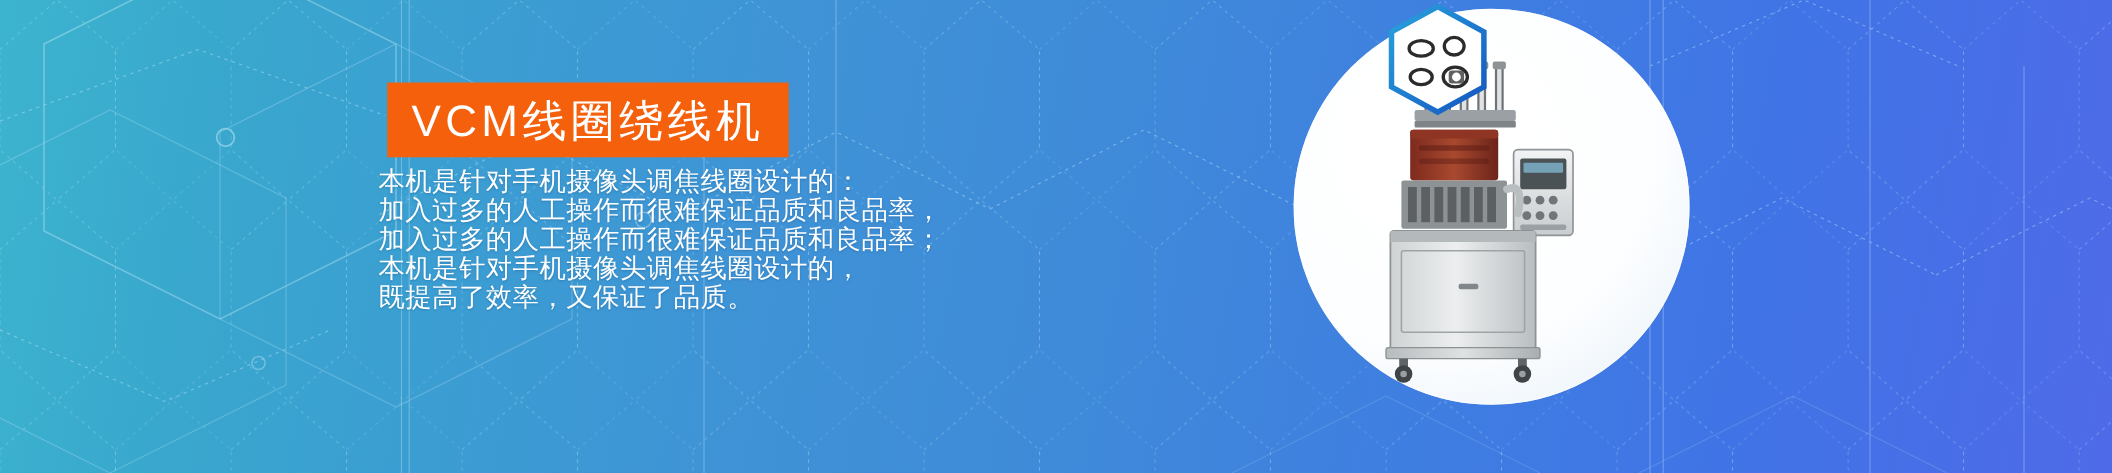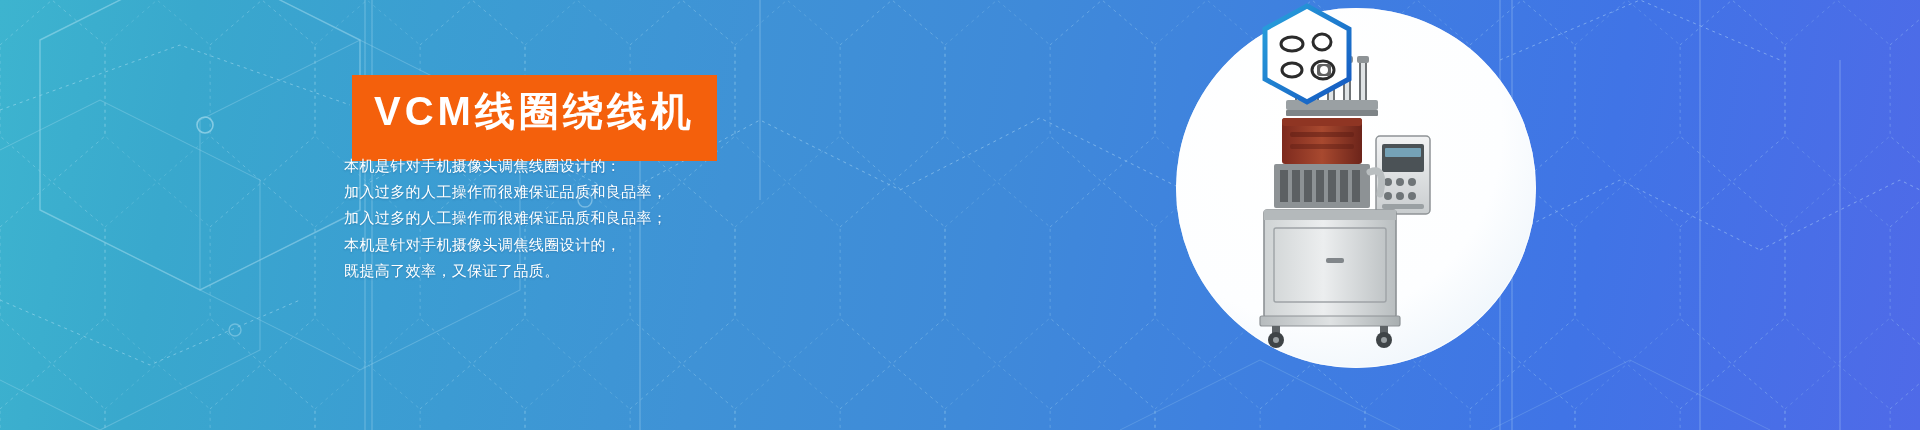--- a/index.html
+++ b/index.html
@@ -19,28 +19,28 @@
   
   .content{position:absolute;left:0;top:0;width:1060px;height:430px;}
   .title-wrap{position:absolute;left:352px;top:75px;}
   .title{
     display:inline-block;
     background:#f4600c;
     color:#ffffff;
     font-size:40px;
     line-height:1;
     letter-spacing:4px;
-    padding:16px 22px 30px 22px;
+    padding:16px 22px 12px 22px;
     white-space:nowrap;
-    font-weight:700;
+    font-weight:400;
   }
   .desc{
     position:absolute;left:344px;top:153px;
     color:#ffffff;
-    font-size:15px;
+    font-size:24px;
     line-height:26.2px;
     letter-spacing:.4px;
     white-space:nowrap;
     text-shadow:0 1px 2px rgba(10,60,110,.30);
   }
   .desc div{height:26.2px;}
 
   
   .product{position:absolute;left:1110px;top:0;width:560px;height:430px;}
   .disc{

